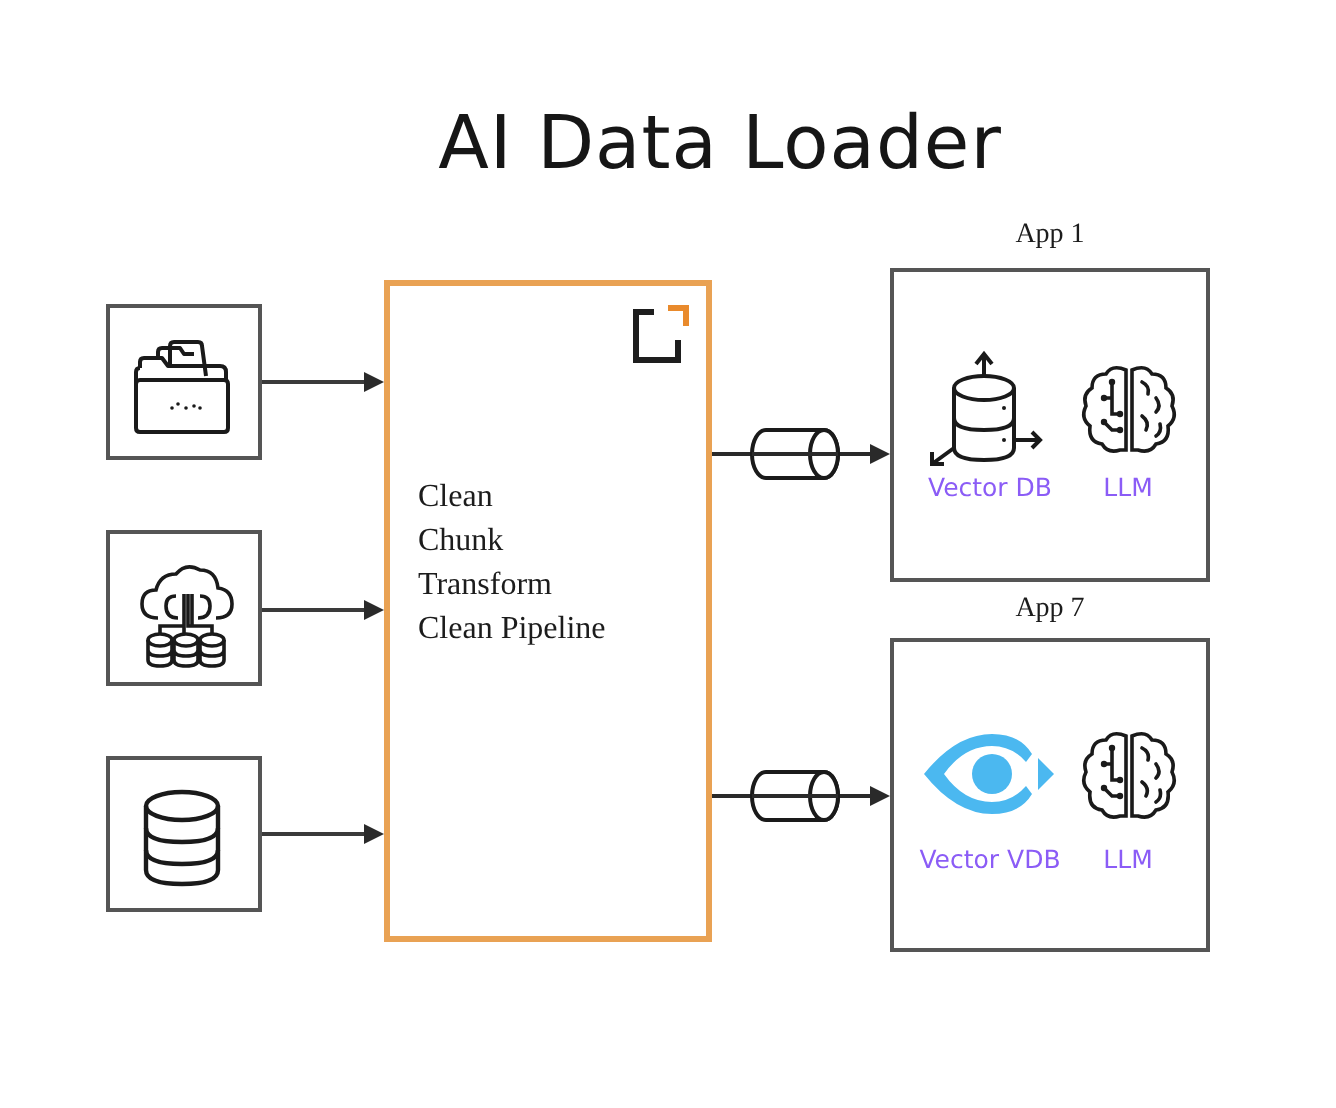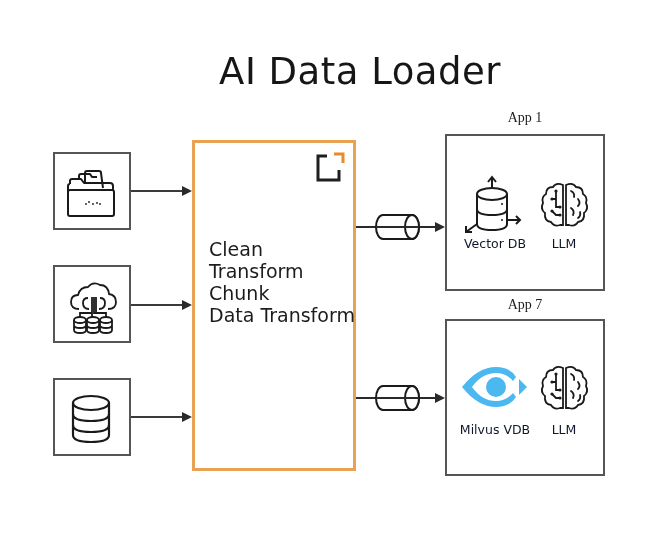--- a/index.html
+++ b/index.html
@@ -5,25 +5,25 @@
   html, body { margin: 0; padding: 0; background: #ffffff; }
   body { width: 668px; height: 554px; position: relative; overflow: hidden;
          font-family: "DejaVu Sans", "Liberation Sans", sans-serif; color: #1a1a1a; }
   .abs { position: absolute; }
   #title { left: 0; width: 668px; top: 50px; text-align: center; font-size: 37px;
            font-weight: 400; letter-spacing: 0.5px; color: #161616; margin-left: 26px; }
   .src-box { width: 78px; height: 78px; border: 2px solid #555; background: #fff; box-sizing: border-box; }
   .src-box svg { position: absolute; left: 0; top: 0; }
   #pipeline { left: 192px; top: 140px; width: 164px; height: 331px; border: 3px solid #e9a254;
               box-sizing: border-box; background: #fff; }
-  #steps { left: 209px; top: 238px; font-size: 19px; line-height: 22px; color: #1c1c1c; }
+  #steps { left: 209px; top: 238px; font-size: 16px; line-height: 22px; color: #1c1c1c; font-family: Liberation Serif, serif; }
   #steps div { white-space: nowrap; }
   .app-box { width: 160px; height: 157px; border: 2px solid #555; box-sizing: border-box; background: #fff; }
   .app-label { font-size: 14px; text-align: center; width: 160px; color: #1c1c1c; font-family: Liberation Serif, serif; }
-  .icon-cap { font-size: 12.5px; text-align: center; color: #0f172a; white-space: nowrap; }
+  .icon-cap { font-size: 12.5px; text-align: center; color: #8b5cf6; white-space: nowrap; }
   svg { overflow: visible; }
 </style>
 </head>
 <body>
 
 <div id="title" class="abs">AI Data Loader</div>
 
 <div class="abs src-box" style="left:53px;top:152px;">
   <svg width="78" height="78">
     <g fill="none" stroke="#1a1a1a" stroke-width="2" stroke-linejoin="round">
@@ -100,23 +100,23 @@
   </g>
 </svg>
 
 <div id="pipeline" class="abs"></div>
 <svg class="abs" style="left:315px;top:152px;" width="30" height="32">
   <path d="M12 4 L3 4 L3 28 L24 28 L24 18" fill="none" stroke="#1e1e1e" stroke-width="3"></path>
   <path d="M19 2 L28 2 L28 11" fill="none" stroke="#e98a2c" stroke-width="3"></path>
 </svg>
 <div id="steps" class="abs">
   <div>Clean</div>
+  <div>Chunk</div>
   <div>Transform</div>
-  <div>Chunk</div>
-  <div>Data Transform</div>
+  <div>Clean Pipeline</div>
 </div>
 
 <div class="abs app-label" style="left:445px;top:110px;">App 1</div>
 <div class="abs app-box" style="left:445px;top:134px;"></div>
 <svg class="abs" style="left:462px;top:176px;" width="62" height="56">
   <g fill="none" stroke="#1a1a1a" stroke-width="2">
     <path d="M30 12 L30 2 M26 6 L30 1 L34 6"></path>
     <ellipse cx="30" cy="18" rx="15" ry="6"></ellipse>
     <path d="M15 18 L15 48 Q15 54 30 54 Q45 54 45 48 L45 18"></path>
     <path d="M15 33 Q15 39 30 39 Q45 39 45 33"></path>
@@ -145,21 +145,21 @@
 </svg>
 <div class="abs icon-cap" style="left:540px;top:236px;width:48px;">LLM</div>
 
 <div class="abs app-label" style="left:445px;top:297px;">App 7</div>
 <div class="abs app-box" style="left:445px;top:319px;"></div>
 <svg class="abs" style="left:460px;top:365px;" width="70" height="44">
   <path d="M2 22 Q18 2 36 2 Q50 2 56 12 L53 16 Q46 8 36 8 Q22 8 12 22 Q22 36 36 36 Q46 36 53 28 L56 32 Q50 42 36 42 Q18 42 2 22 Z" fill="#4bb8f0"></path>
   <circle cx="36" cy="22" r="10" fill="#4bb8f0"></circle>
   <path d="M59 14 L67 22 L59 30 Z" fill="#4bb8f0"></path>
 </svg>
-<div class="abs icon-cap" style="left:452px;top:422px;width:86px;">Milvus VDB</div>
+<div class="abs icon-cap" style="left:452px;top:422px;width:86px;">Vector VDB</div>
 
 <svg class="abs" style="left:540px;top:364px;" width="48" height="48">
   <g fill="none" stroke="#1a1a1a" stroke-width="1.8" stroke-linecap="round">
     <path d="M23 4 Q16 1 13 6 Q6 6 6 13 Q1 16 3 22 Q0 28 5 32 Q4 40 11 41 Q14 46 20 44 L23 44 Z"></path>
     <path d="M26 4 Q33 1 36 6 Q43 6 43 13 Q48 16 46 22 Q49 28 44 32 Q45 40 38 41 Q35 46 29 44 L26 44 Z"></path>
     <path d="M16 10 L16 18 L12 18 M16 18 L16 26 L20 26 M12 30 L16 34 L20 34"></path>
     <path d="M31 10 Q35 12 34 16 M38 18 Q41 22 38 25 M31 27 Q35 30 33 34 M40 31 Q41 35 38 37"></path>
   </g>
   <g fill="#1a1a1a">
       <circle cx="16" cy="10" r="1.6"></circle>

